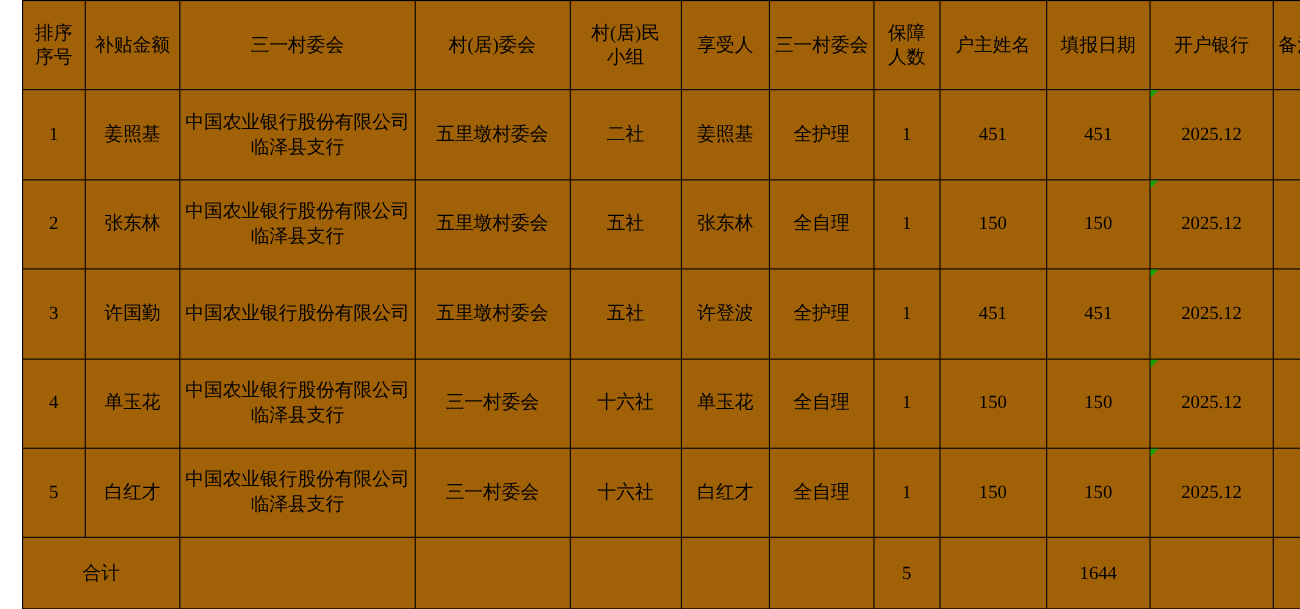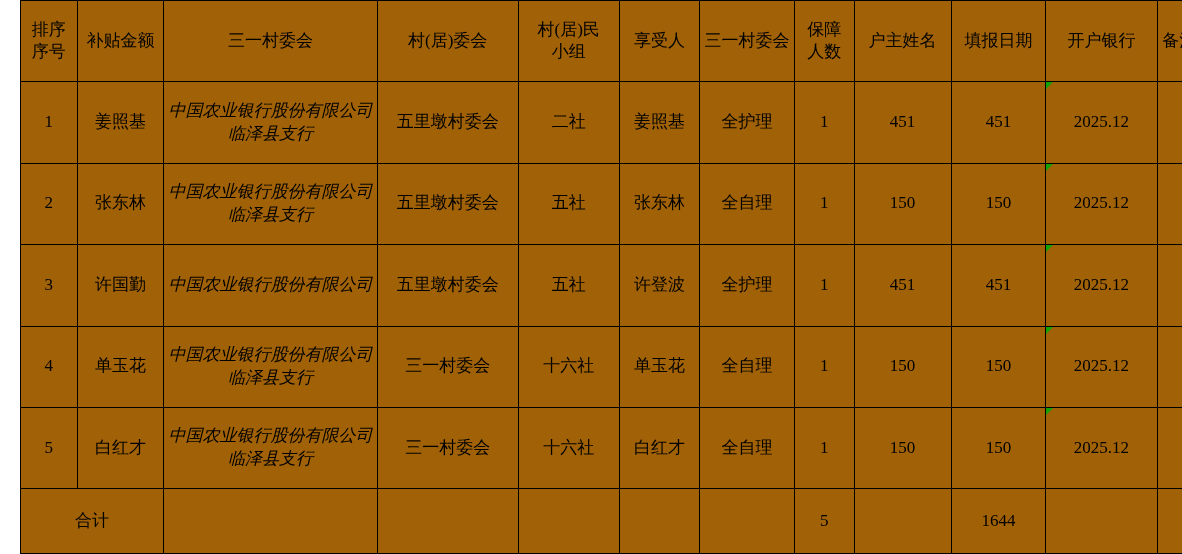--- a/index.html
+++ b/index.html
@@ -50,21 +50,20 @@
     width: 0;
     height: 0;
     border-top: 7px solid #13a309;
     border-right: 7px solid transparent;
   }
   .bank-cell {
     font-size: 17px;
     line-height: 1.45;
     padding-left: 6px;
     padding-right: 6px;
-    font-style: italic;
   }
   .total-label {
     font-size: 17px;
   }
 </style>
 </head>
 <body>
 
 <div id="sheet">
   <table class="grid">

